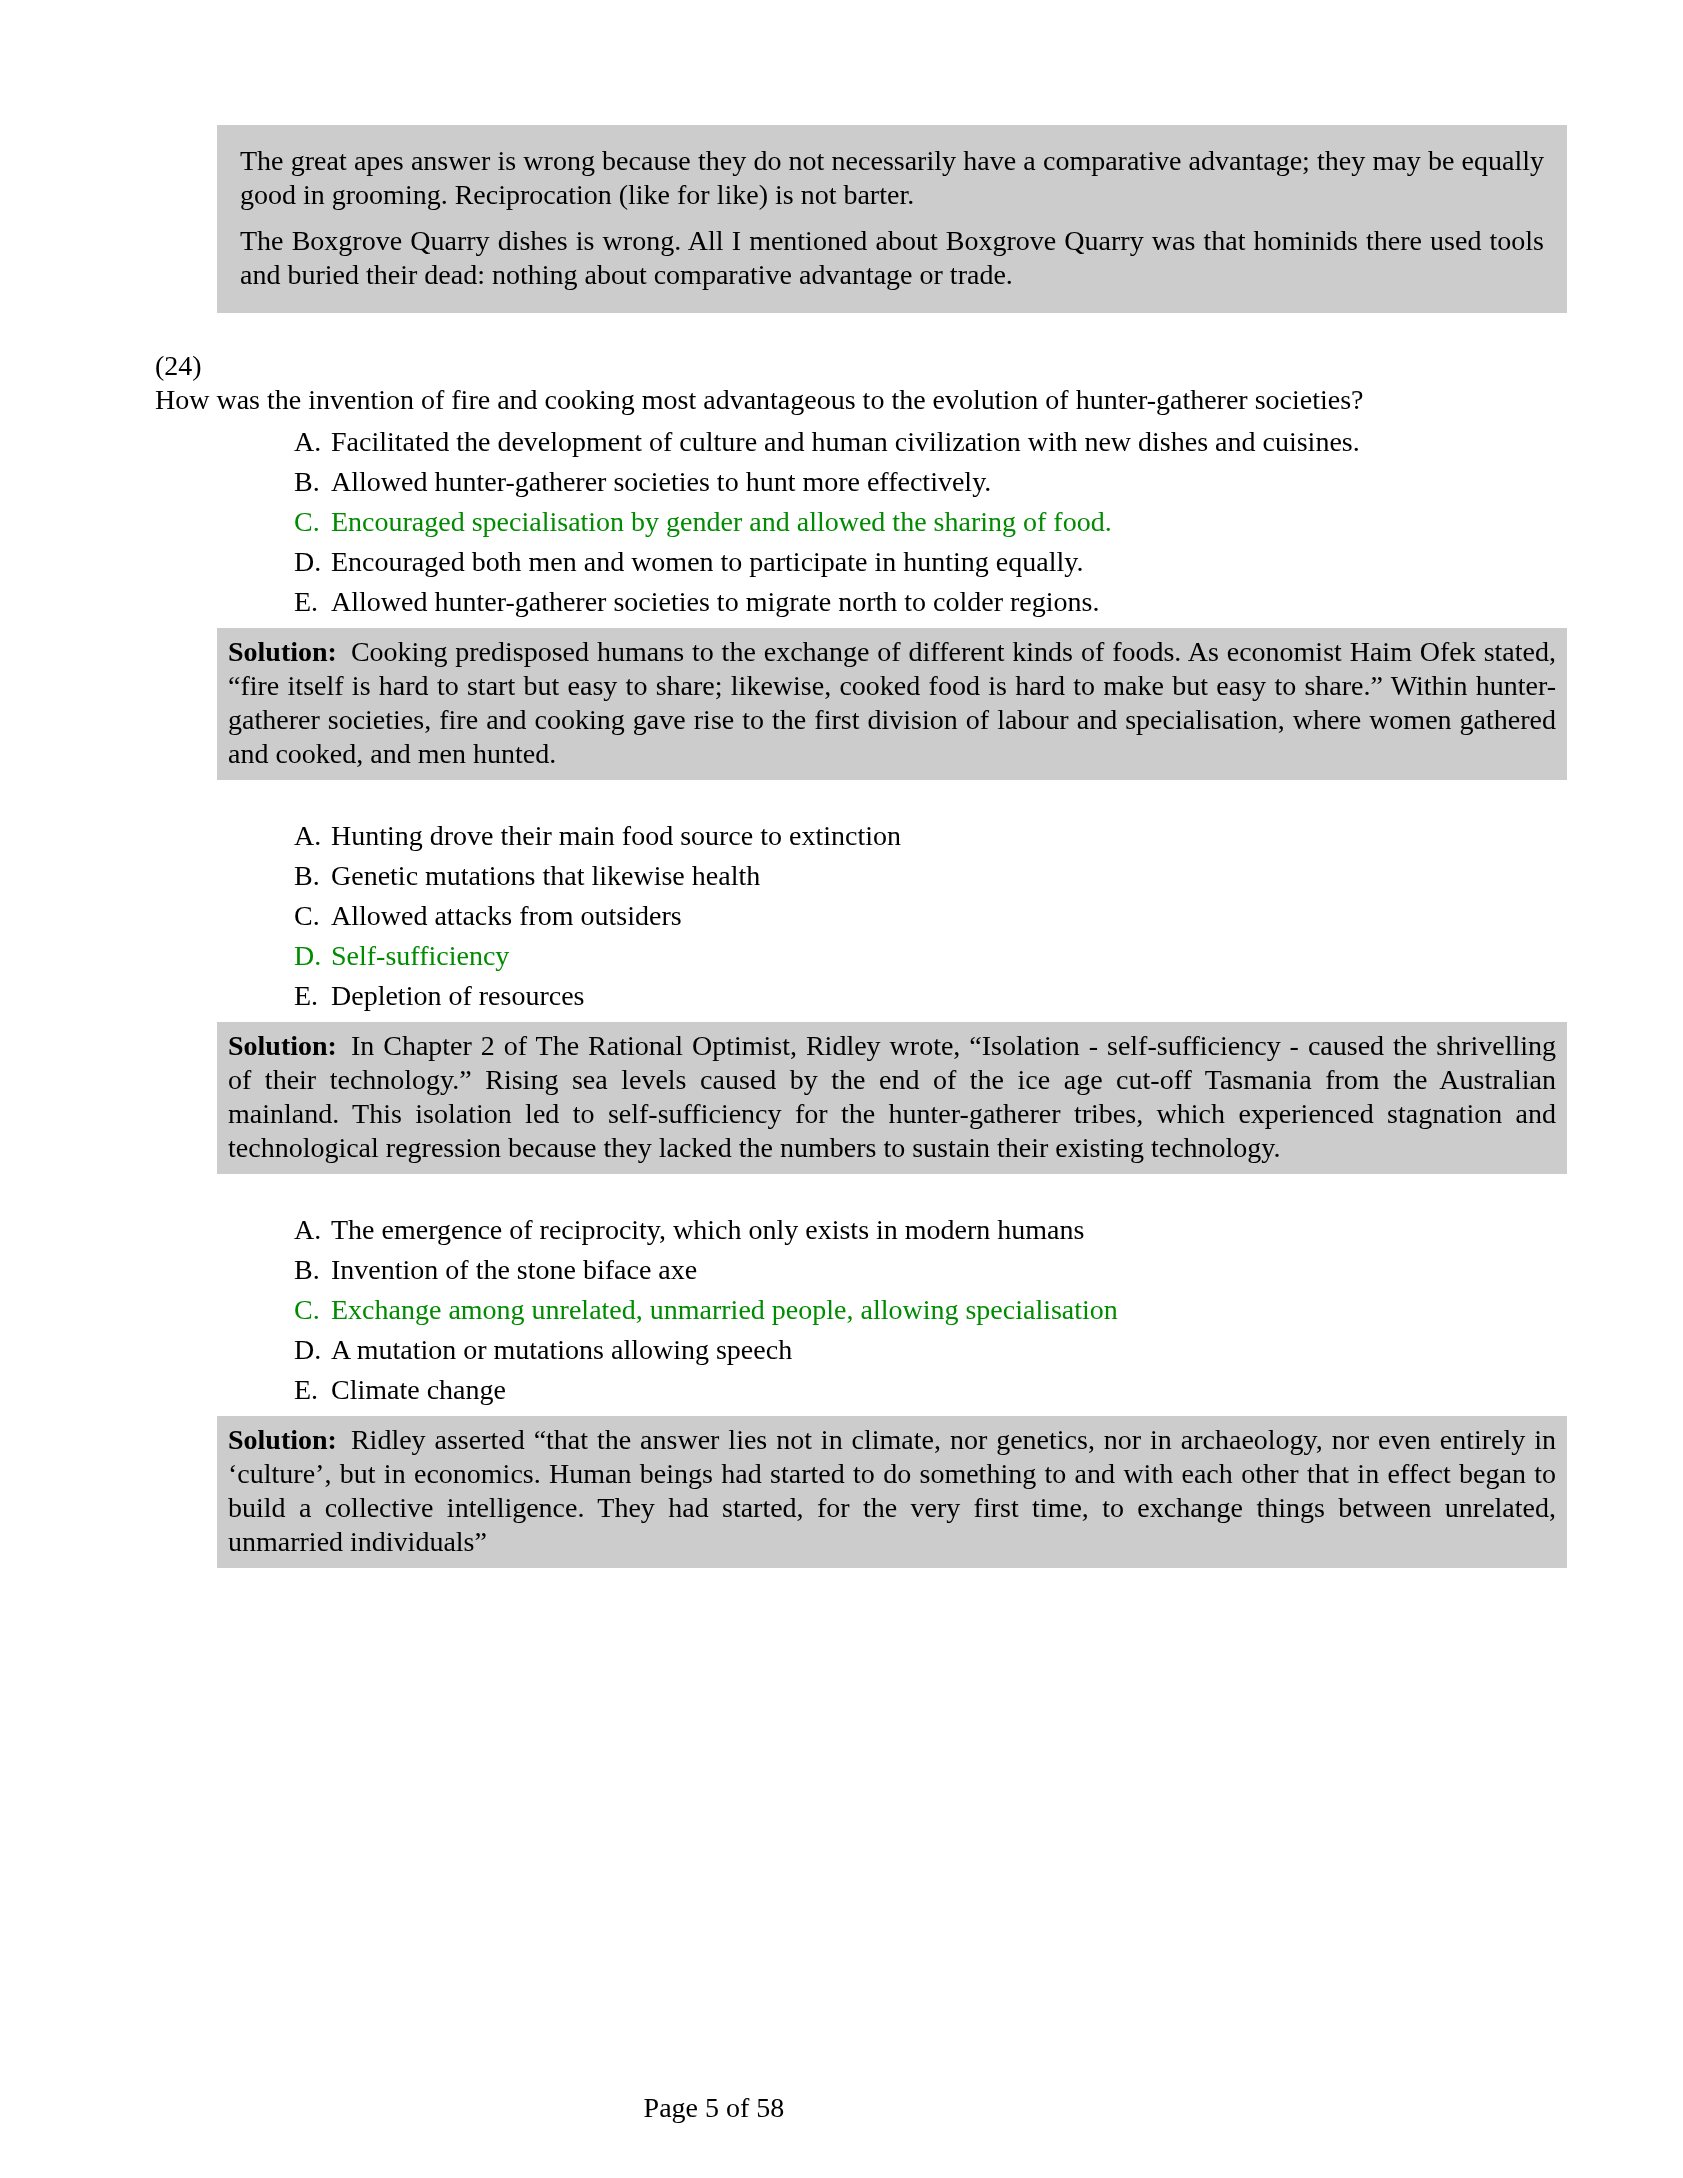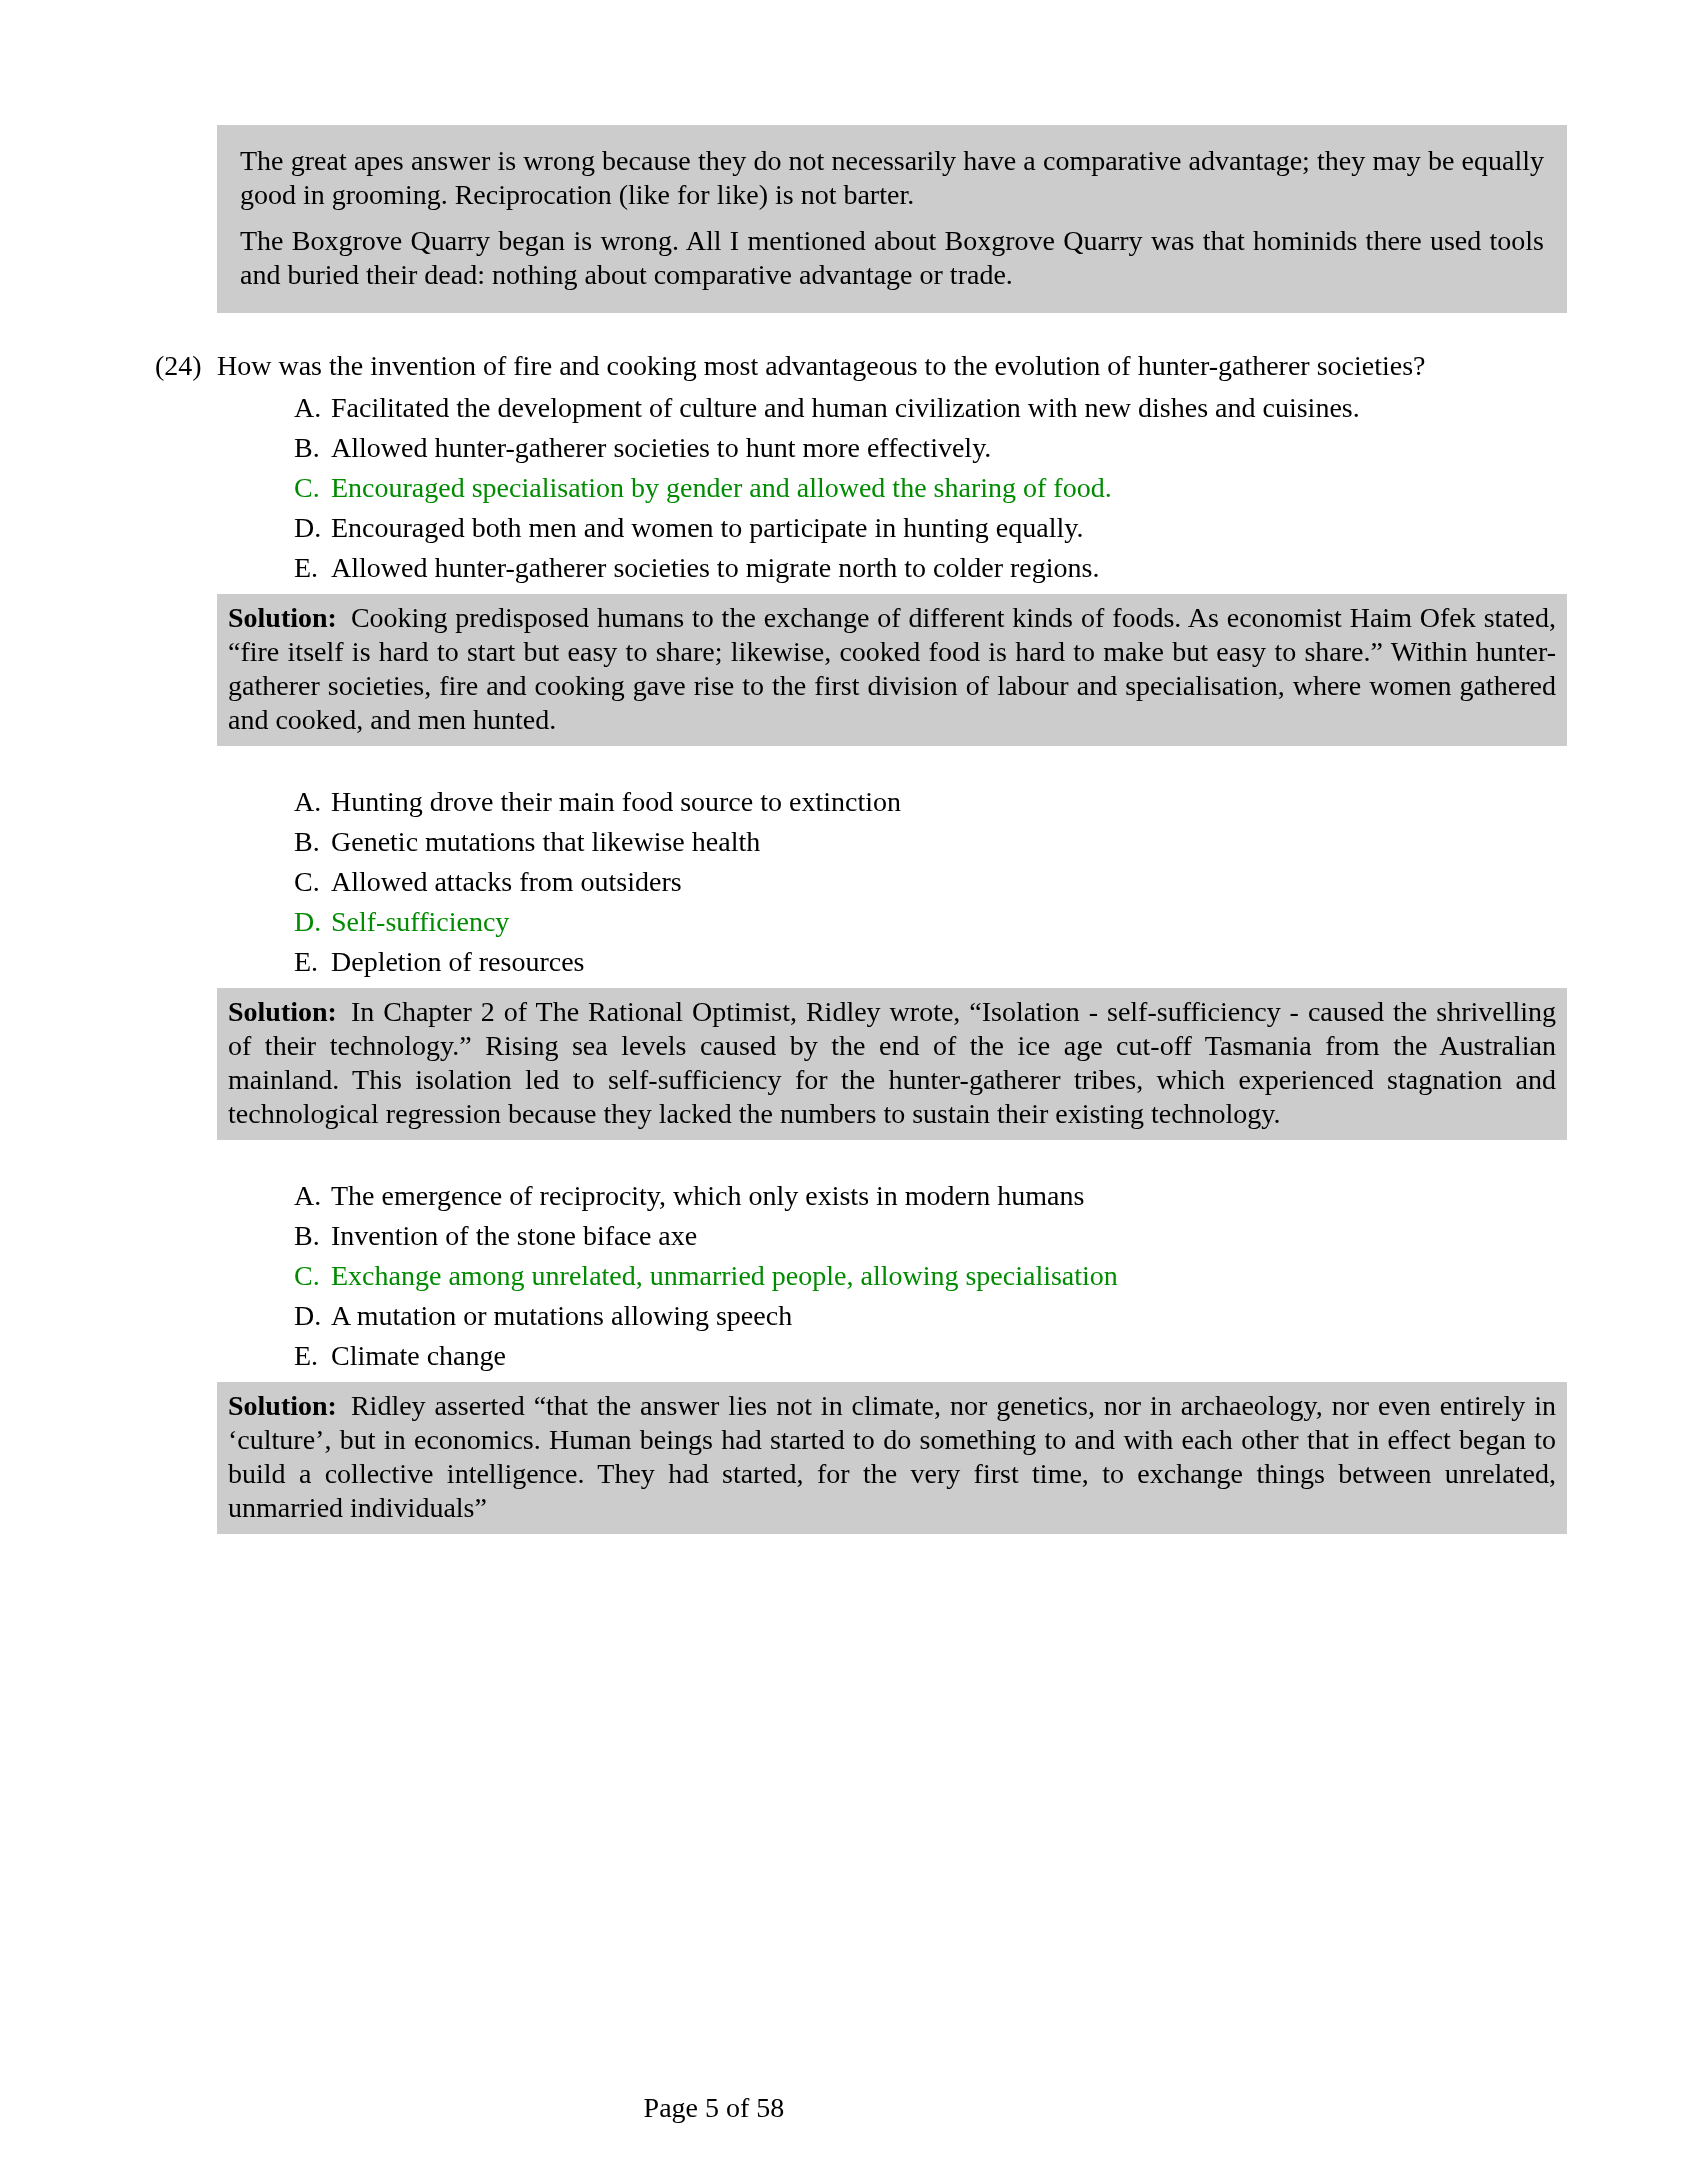--- a/index.html
+++ b/index.html
@@ -29,20 +29,21 @@
     line-height: 34px;
   }
   .gray-block p { margin: 12px; }
   .gray-block p + p { margin-top: 9px; }
 
   .question { margin-top: 36px; }
   .q-head {
     display: flex;
     line-height: 34px;
     margin-bottom: 5px;
+    flex-direction: column;
   }
   .q-num { width: 62px; flex: none; }
   .q-text { flex: 1; }
 
   .options {
     list-style: none;
     margin: 0;
     padding: 0 0 0 139px;
   }
   .option {
@@ -65,21 +66,21 @@
     line-height: 34px;
   }
 </style>
 </head>
 <body>
 
 <div class="content">
 
   <section class="gray-block">
     <p>The great apes answer is wrong because they do not necessarily have a comparative advantage; they may be equally good in grooming. Reciprocation (like for like) is not barter.</p>
-    <p>The Boxgrove Quarry began is wrong. All I mentioned about Boxgrove Quarry was that hominids there used tools and buried their dead: nothing about comparative advantage or trade.</p>
+    <p>The Boxgrove Quarry dishes is wrong. All I mentioned about Boxgrove Quarry was that hominids there used tools and buried their dead: nothing about comparative advantage or trade.</p>
   </section>
 
   <section class="question">
     <div class="q-head">
       <span class="q-num">(24)</span>
       <span class="q-text">How was the invention of fire and cooking most advantageous to the evolution of hunter-gatherer societies?</span>
     </div>
     <ul class="options">
       <li class="option">
         <span class="opt-label">A.</span>

